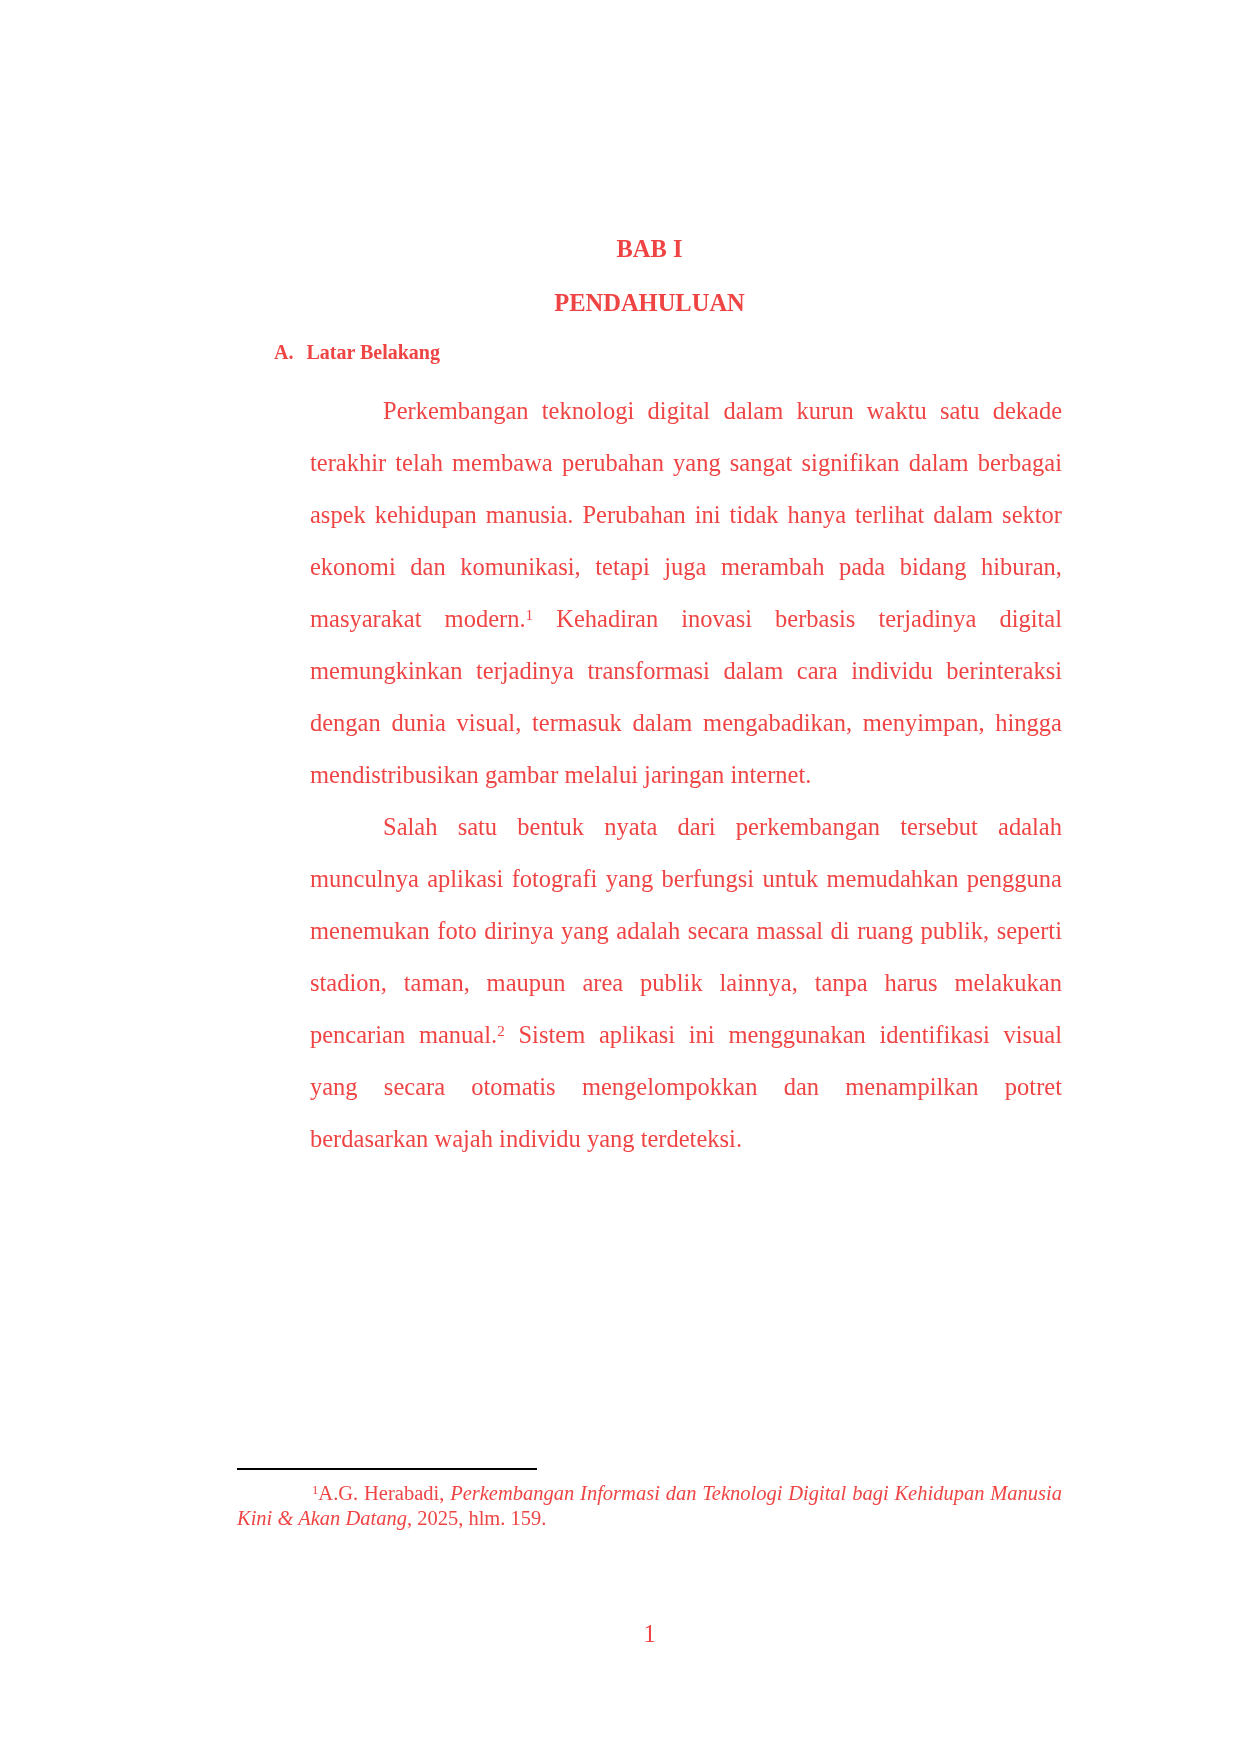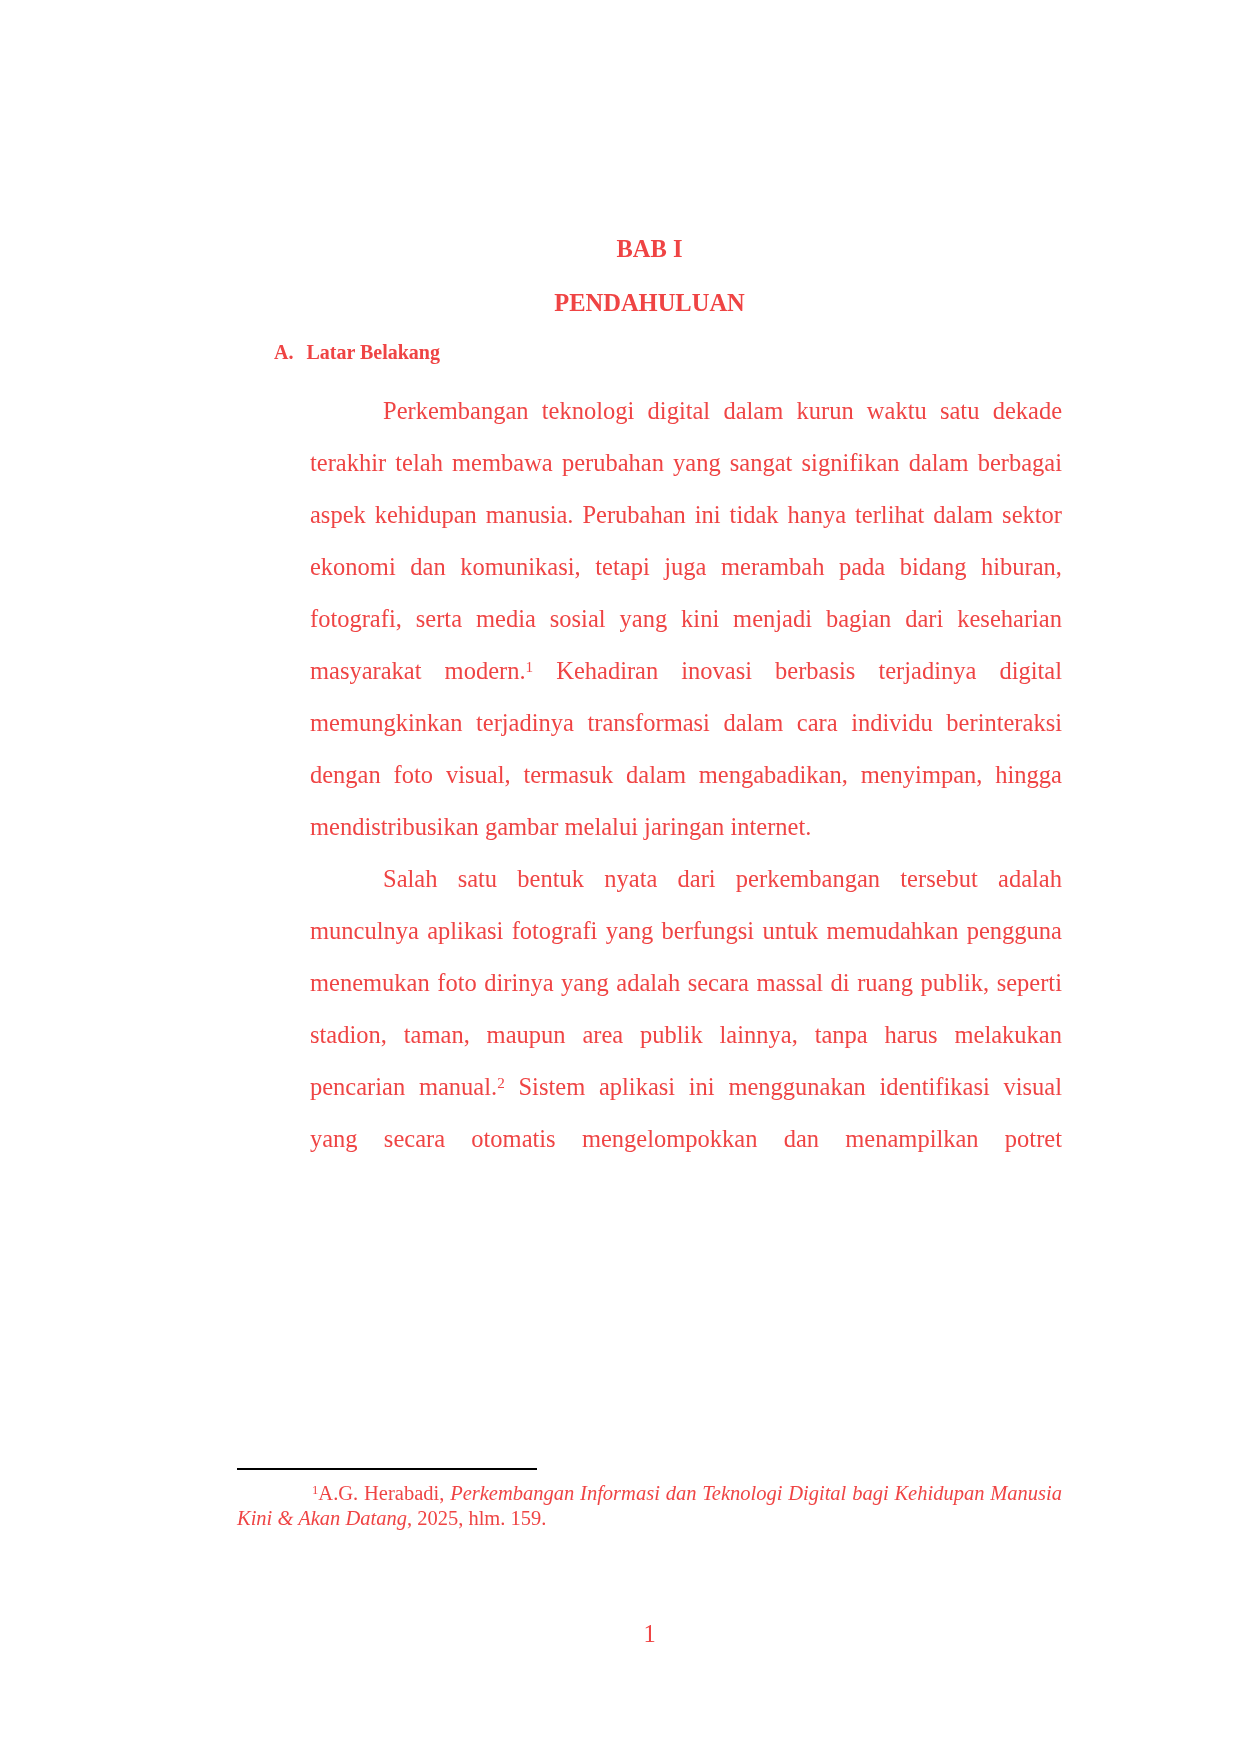--- a/index.html
+++ b/index.html
@@ -67,33 +67,33 @@
   <div class="section-heading">
     <span class="sec-label">A.</span><span>Latar Belakang</span>
   </div>
 
   <div class="body-text">
     <div>
         <div class="line indent"><span>Perkembangan teknologi digital dalam kurun waktu satu dekade</span></div>
         <div class="line"><span>terakhir telah membawa perubahan yang sangat signifikan dalam berbagai</span></div>
         <div class="line"><span>aspek kehidupan manusia. Perubahan ini tidak hanya terlihat dalam sektor</span></div>
         <div class="line"><span>ekonomi dan komunikasi, tetapi juga merambah pada bidang hiburan,</span></div>
-        <div class="line"><span>fotografi, serta media sosial yang kini menjadi bagian dari keseharian</span></div>
         <div class="line"><span>masyarakat modern.</span><span class="sup">1</span><span> Kehadiran inovasi berbasis terjadinya digital</span></div>
         <div class="line"><span>memungkinkan terjadinya transformasi dalam cara individu berinteraksi</span></div>
-        <div class="line"><span>dengan foto visual, termasuk dalam mengabadikan, menyimpan, hingga</span></div>
+        <div class="line"><span>dengan dunia visual, termasuk dalam mengabadikan, menyimpan, hingga</span></div>
         <div class="line last"><span>mendistribusikan gambar melalui jaringan internet.</span></div>
       </div>
     <div>
         <div class="line indent"><span>Salah satu bentuk nyata dari perkembangan tersebut adalah</span></div>
         <div class="line"><span>munculnya aplikasi fotografi yang berfungsi untuk memudahkan pengguna</span></div>
         <div class="line"><span>menemukan foto dirinya yang adalah secara massal di ruang publik, seperti</span></div>
         <div class="line"><span>stadion, taman, maupun area publik lainnya, tanpa harus melakukan</span></div>
         <div class="line"><span>pencarian manual.</span><span class="sup">2</span><span> Sistem aplikasi ini menggunakan identifikasi visual</span></div>
         <div class="line"><span>yang secara otomatis mengelompokkan dan menampilkan potret</span></div>
+        <div class="line last"><span>berdasarkan wajah individu yang terdeteksi.</span></div>
       </div>
   </div>
 
   <div class="fn-rule"></div>
 
   <div class="footnotes">
     <div>
         <div class="line indent"><span class="sup">1</span><span>A.G. Herabadi, </span><span class="italic">Perkembangan Informasi dan Teknologi Digital bagi Kehidupan Manusia</span></div>
         <div class="line last"><span class="italic">Kini &amp; Akan Datang</span><span>, 2025, hlm. 159.</span></div>
       </div>

